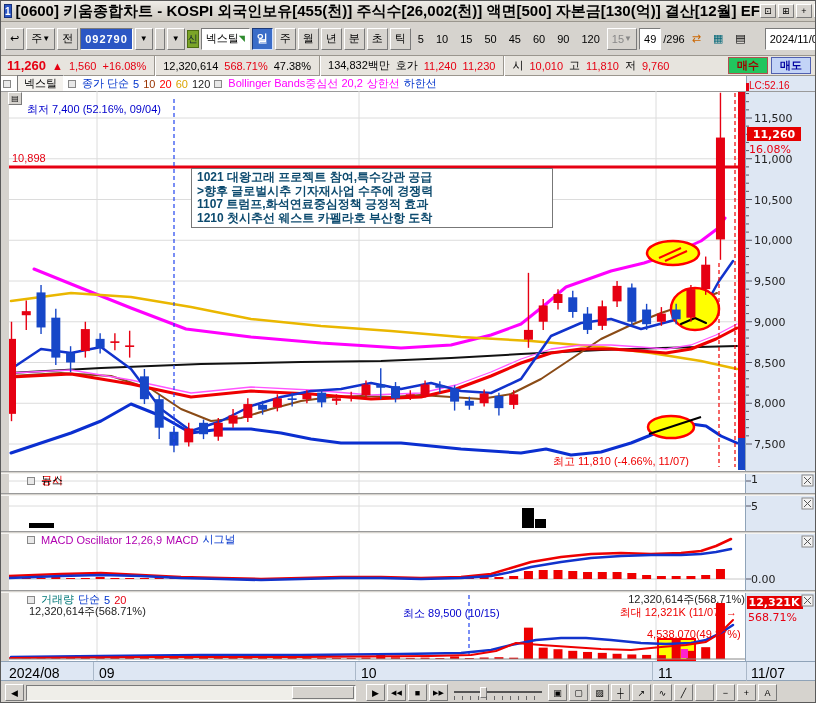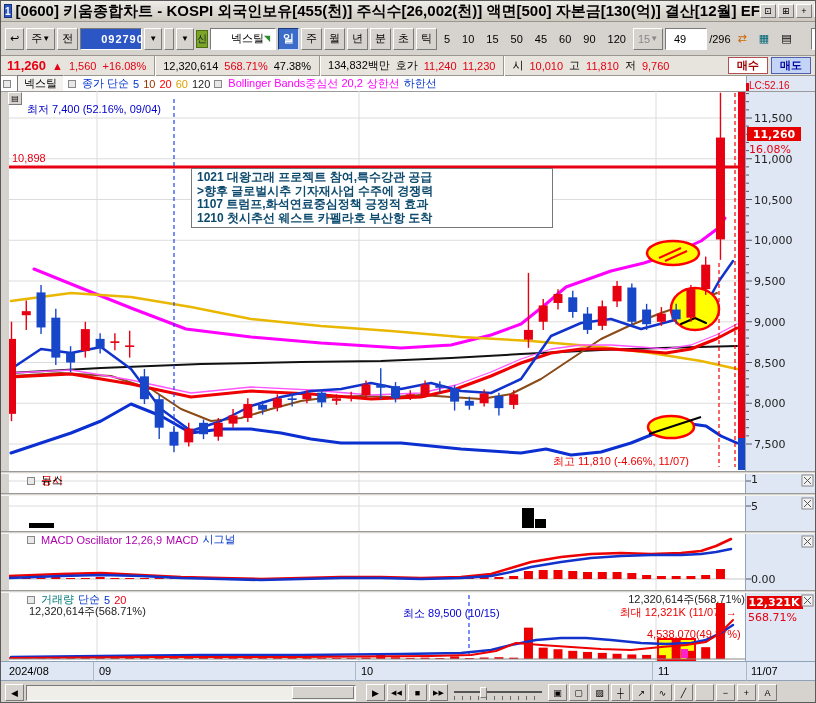--- a/index.html
+++ b/index.html
@@ -18,52 +18,52 @@
   .tb-btn{width:16px;height:14px;background:#d6d3ce;border:1px solid;border-color:#fff #7a7a7a #7a7a7a #fff;
           font-size:9px;display:flex;align-items:center;justify-content:center;}
   
   #toolbar{left:0;top:21px;width:816px;height:34px;display:flex;align-items:center;padding:0 4px;gap:2px;
            border-bottom:1px solid #9a968e;background:#d6d3ce;white-space:nowrap;}
   .btn{height:22px;background:#d6d3ce;border:1px solid;border-color:#fff #7a7a7a #7a7a7a #fff;
        display:flex;align-items:center;justify-content:center;padding:0 4px;font-size:11px;}
   .btn.flat{border-color:#d6d3ce;}
   .btn.active{background:#3a6cc8;color:#fff;border-color:#1c3a78 #cfe0ff #cfe0ff #1c3a78;font-weight:bold;}
   .field{height:22px;background:#fff;border:1px solid;border-color:#7a7a7a #fff #fff #7a7a7a;
-         display:flex;align-items:center;padding:0 20px;}
+         display:flex;align-items:center;padding:0 4px;}
   #code-field{background:#2b56c4;color:#fff;width:62px;font-weight:bold;letter-spacing:1px;}
   .badge-green{width:18px;height:18px;background:#7ba428;color:#123;display:flex;align-items:center;
                justify-content:center;font-size:10px;border:1px solid #4d6e12;}
   .sep{width:1px;height:20px;background:#9a968e;margin:0 2px;box-shadow:1px 0 0 #fff;}
   
   #infobar{left:0;top:55px;width:816px;height:20px;background:#e7e4de;display:flex;align-items:center;
            padding:0 6px;gap:6px;border-bottom:1px solid #9a968e;white-space:nowrap;font-size:11px;}
   .red{color:#e60012;} .blue{color:#0033cc;} .mag{color:#ff00ff;} .tc-teal{color:#007878;}
   .bold{font-weight:bold;}
-  .buy-btn{background:#ffffff;border:1px solid #b05050;color:#a00000;font-weight:bold;height:17px;
+  .buy-btn{background:#22c55e;border:1px solid #b05050;color:#a00000;font-weight:bold;height:17px;
            padding:0 8px;display:flex;align-items:center;}
   .sell-btn{background:#c3d4f7;border:1px solid #5060b0;color:#0000a0;font-weight:bold;height:17px;
             padding:4px 8px;display:flex;align-items:center;}
   
   #legendbar{left:0;top:75px;width:745px;height:15px;background:#fff;display:flex;align-items:center;
              padding:0 2px;gap:4px;white-space:nowrap;font-size:11px;}
   .tgl{width:8px;height:8px;border:1px solid #888;background:#e8e8e8;display:inline-block;margin-right:2px;}
   .namebox{border:1px solid;border-color:#7a7a7a #fff #fff #7a7a7a;padding:0 6px;background:#f4f2ee;}
   #axis-corner{left:745px;top:75px;width:71px;height:15px;background:#dee7f3;border-left:1px solid #8fa3b8;}
   #lchc{left:748px;top:79px;width:66px;line-height:11px;font-size:10px;}
   #lc-tick{left:745px;top:82px;width:3px;height:20px;background:#e60012;}
   
   .ann{position:absolute;font-size:11px;white-space:nowrap;}
   #newsbox{left:190px;top:167px;width:362px;background:#fff;border:1px solid #777;
            padding:2px 5px;color:#0c4a6e;font-weight:bold;font-size:12px;line-height:13.5px;white-space:nowrap;}
   .plabel{position:absolute;display:flex;align-items:center;gap:4px;font-size:11px;white-space:nowrap;}
   #main-expand{left:7px;top:91px;width:14px;height:13px;font-size:8px;line-height:11px;text-align:center;
                background:#d6d3ce;border:1px solid;border-color:#fff #7a7a7a #7a7a7a #fff;}
   
   #dateaxis{left:0;top:660px;width:816px;height:20px;background:#dee7f3;border-top:1px solid #8fa3b8;
-            border-bottom:1px solid #8fa3b8;font-size:11px;}
+            border-bottom:1px solid #8fa3b8;font-size:14px;}
   .dsep{position:absolute;top:0;width:1px;height:20px;background:#aab8c8;}
   .dlab{position:absolute;top:3px;}
   
   #statusbar{left:0;top:680px;width:816px;height:23px;background:#d6d3ce;display:flex;align-items:center;
              padding:0 4px;gap:2px;}
   .sb-btn{width:19px;height:17px;background:#d6d3ce;border:1px solid;border-color:#fff #7a7a7a #7a7a7a #fff;
           font-size:9px;display:flex;align-items:center;justify-content:center;}
   #sb-track{width:330px;height:16px;background:#efeee9;border:1px solid;border-color:#7a7a7a #fff #fff #7a7a7a;position:relative;}
   #sb-thumb{position:absolute;right:1px;top:0;width:62px;height:13px;background:#d6d3ce;
             border:1px solid;border-color:#fff #7a7a7a #7a7a7a #fff;}

